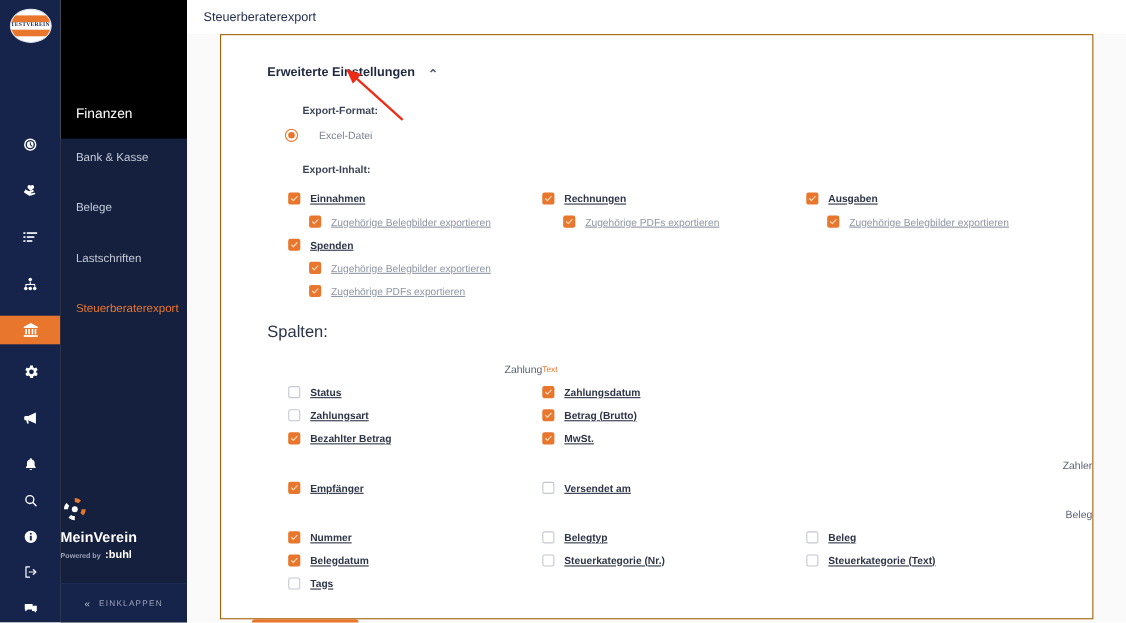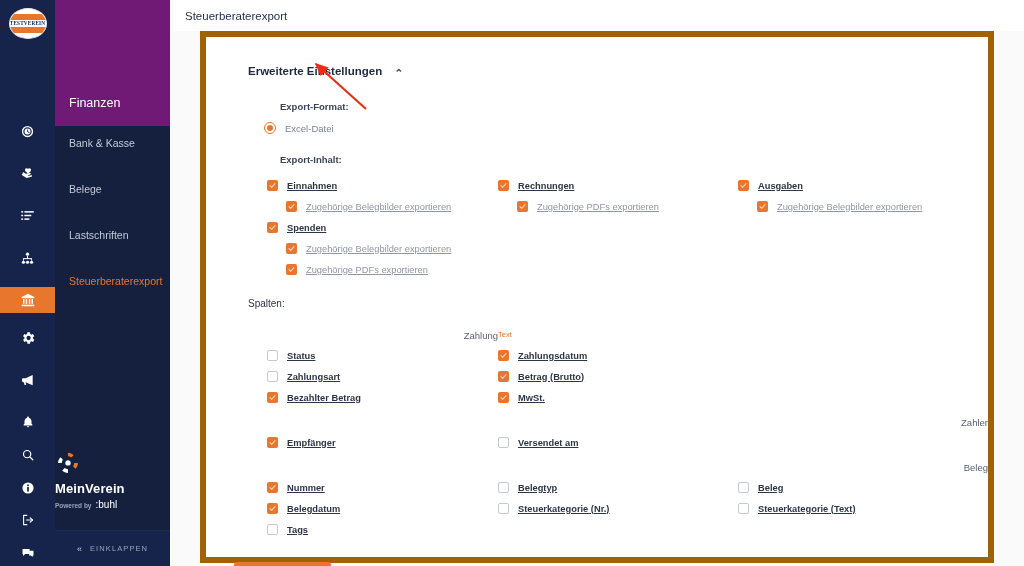--- a/index.html
+++ b/index.html
@@ -43,21 +43,21 @@
   }
   .rail-icon svg { display: block; }
   .rail-icon.active { background: #e8762c; }
   .rail-gap-8 { height: 8px; }
   .rail-gap-14 { height: 14px; }
   .rail-gap-20 { height: 20px; }
 
   
   .subnav {
     width: 115px; height: 566px; flex: none;
-    background: #701a75;
+    background: #000000;
     display: flex; flex-direction: column;
     position: relative;
   }
   .subnav-title {
     color: #ffffff; font-size: 12.5px; padding: 96px 0 0 14px;
     height: 126px;
   }
   .subnav-body { background: #15203f; flex: 1; display: flex; flex-direction: column; gap: 13px; }
   .subnav-item {
     color: #c3c9d6; font-size: 10.5px; padding: 0 0 0 14px;
@@ -65,53 +65,53 @@
   }
   .subnav-item.active { color: #e8762c; }
   .brand {
     margin-top: auto; padding-bottom: 20px;
     display: flex; flex-direction: column; align-items: flex-start;
   }
   .brand-mark { width: 26px; height: 26px; margin-bottom: 5px; }
   .brand-name { color: #ffffff; font-size: 13px; font-weight: 600; letter-spacing: .1px; }
   .brand-power { display: flex; align-items: baseline; gap: 4px; margin-top: 3px; }
   .brand-power .pw { color: #9aa3b8; font-size: 6.5px; font-weight: bold; }
-  .brand-power .bu { color: #ffffff; font-size: 10px; font-weight: 400; }
+  .brand-power .bu { color: #ffffff; font-size: 10px; font-weight: 700; }
   .collapse {
     height: 36px; background: #16244c;
     display: flex; align-items: center; justify-content: center; gap: 7px;
     color: #9aa3b8; font-size: 7.5px; letter-spacing: 1.1px;
     border-top: 1px solid #1d2b52;
   }
   .collapse .cc { font-size: 9px; color: #c3c9d6; }
 
   
   .main { flex: 1; height: 566px; background: #fafafa; display: flex; flex-direction: column; min-width: 0; }
   .topbar {
     height: 31px; background: #ffffff; display: flex; align-items: center;
     padding-left: 15px; flex: none;
   }
   .topbar-title { font-size: 11.5px; color: #25314f; }
   .content { flex: 1; padding: 0 30px 0 30px; background: #fafafa; position: relative; }
   .card {
-    background: #ffffff; border: 6px solid #a16207;
+    background: #ffffff; border: 1px solid #a16207;
     height: 532px; padding: 28px 0 0 0; position: relative;
   }
   .pad { padding-left: 42px; }
 
   .section-head {
     display: flex; align-items: center; gap: 12px;
     font-size: 11.5px; font-weight: bold; color: #1f2940;
     margin-bottom: 24px;
   }
   .chev { font-size: 11px; color: #4c5668; line-height: 1; transform: translateY(2px); }
 
   .field-label { font-size: 9.5px; color: #3c4557; font-weight: bold; margin-bottom: 10px; padding-left: 32px; }
 
-  .radio-row { display: flex; align-items: center; gap: 9px; padding-left: 16px; }
+  .radio-row { display: flex; align-items: center; gap: 19px; padding-left: 16px; }
   .radio {
     width: 12px; height: 12px; border-radius: 50%;
     border: 1.5px solid #e8762c; display: flex; align-items: center; justify-content: center;
     flex: none;
   }
   .radio .dot { width: 6px; height: 6px; border-radius: 50%; background: #e8762c; }
   .radio-text { font-size: 9.5px; color: #7a8292; }
 
   
   .cb-row { display: flex; align-items: center; gap: 9px; height: 21px; }
@@ -124,21 +124,21 @@
   .cb .tick {
     width: 7px; height: 7px;
   }
   .cb-label { font-size: 9.3px; color: #2d3547; font-weight: bold; text-decoration: underline; }
   .cb-label.light { font-weight: normal; color: #8f96a4; }
 
   .grid3 { display: grid; grid-template-columns: 250px 240px 1fr; }
   .indent { padding-left: 19px; }
 
   .group-title { font-size: 9.5px; color: #5a6375; margin: 9px 0 4px 0; text-align: right; }
-  .spalten-title { font-size: 10px; color: #2b3348; margin-bottom: 12px; }
+  .spalten-title { font-size: 15px; color: #2b3348; margin-bottom: 12px; }
 
   .text-tag { font-size: 7.5px; color: #e8762c; }
 
   .btn-primary {
     width: 97px; height: 28px; background: #e8762c; border: none; border-radius: 3px;
     color: #ffffff; font-size: 10px; font-family: "Liberation Sans", sans-serif;
     cursor: pointer;
   }
 
   

